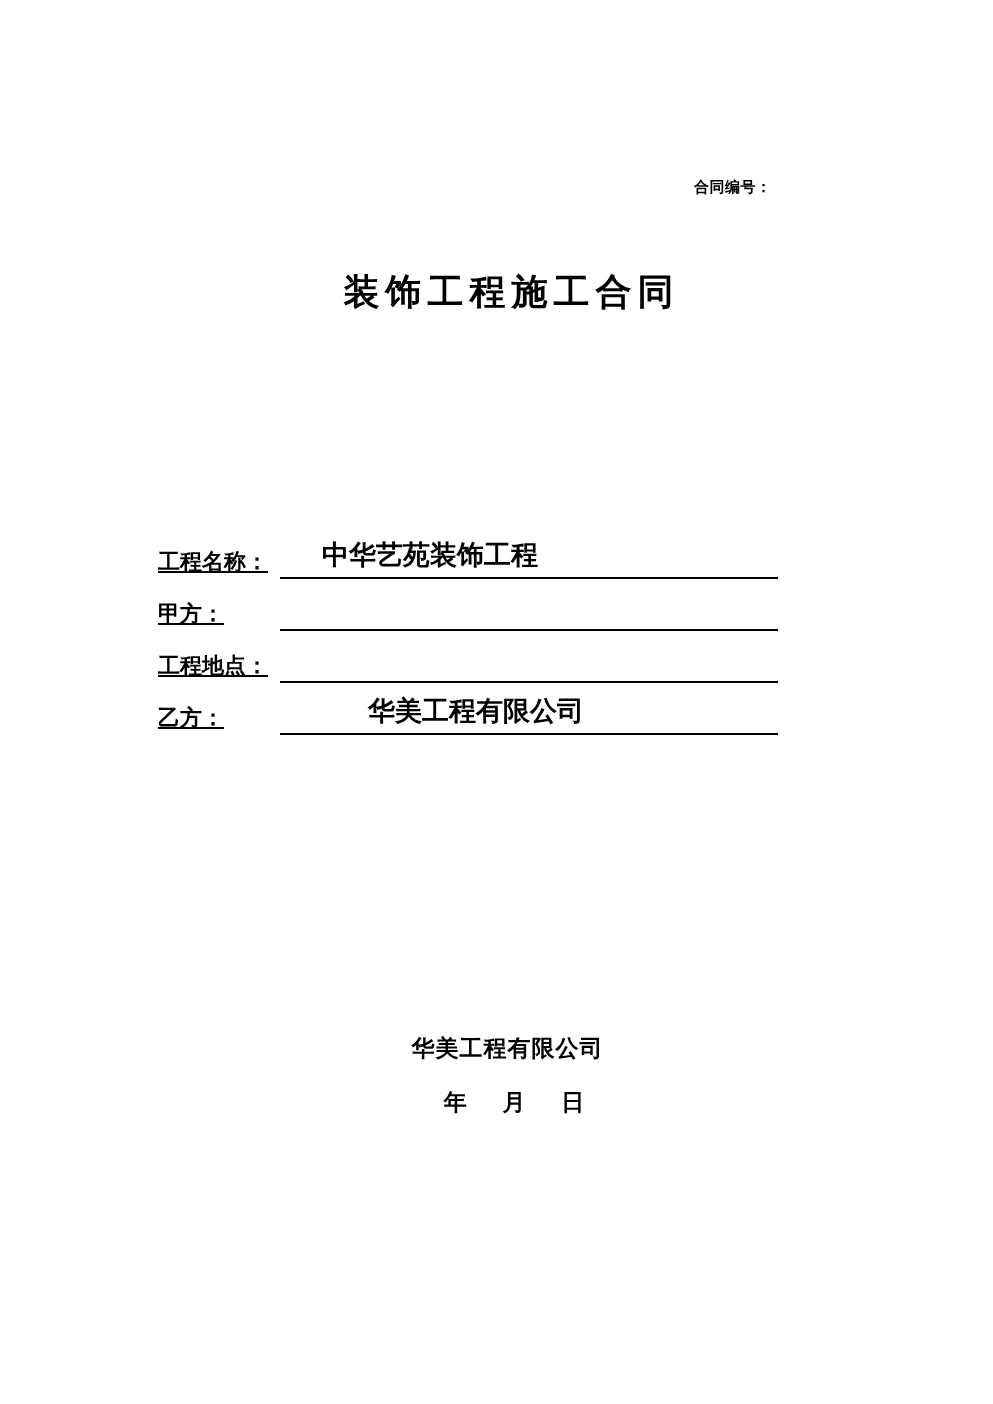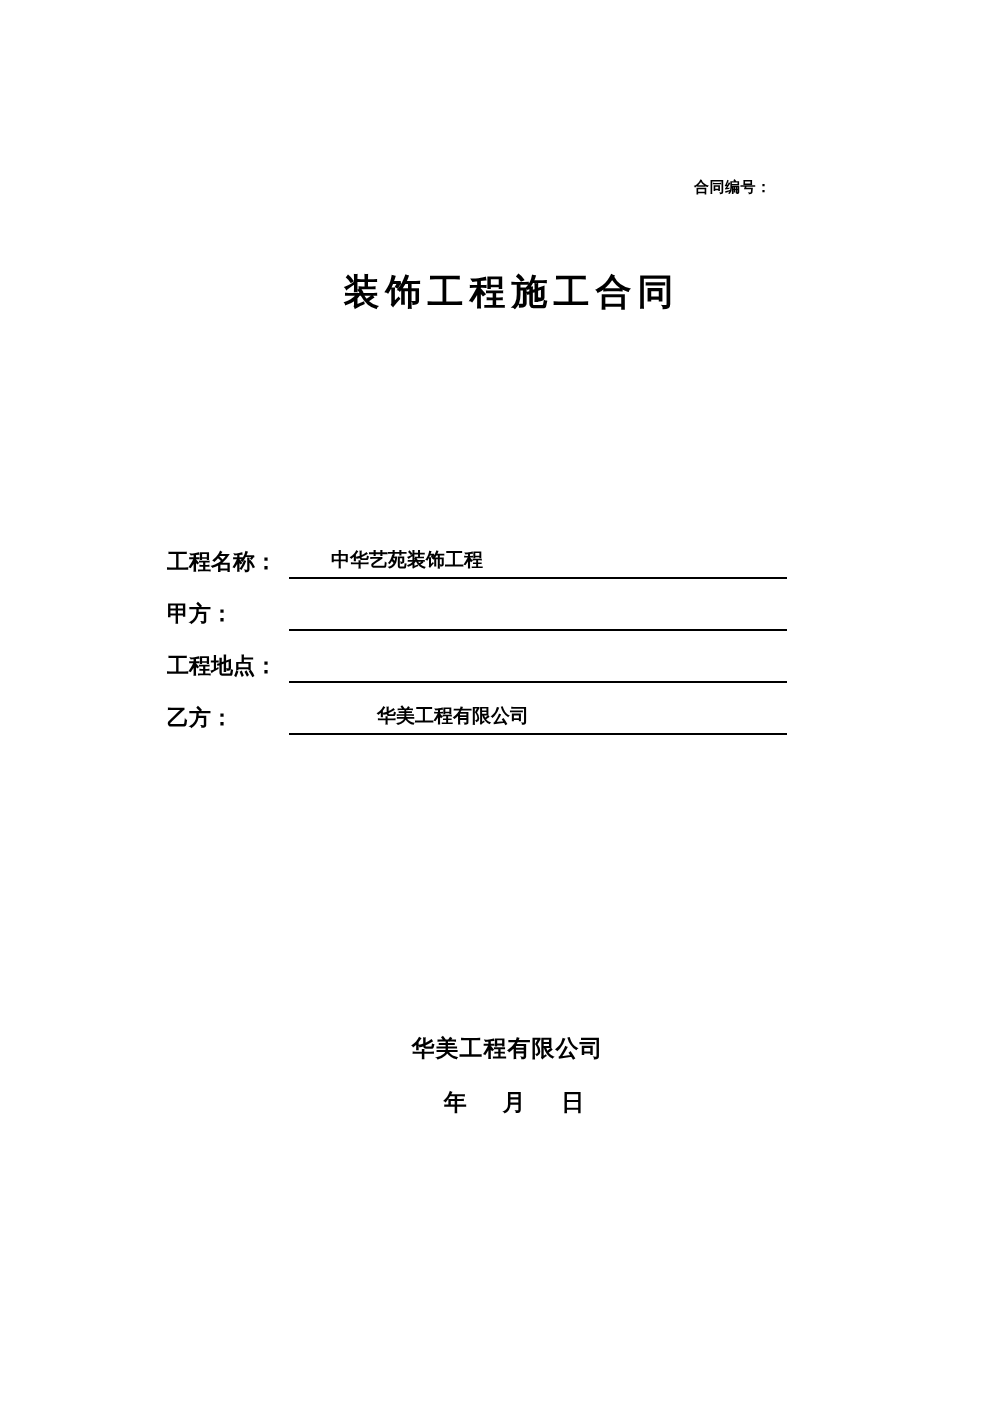--- a/index.html
+++ b/index.html
@@ -45,22 +45,23 @@
     font-weight: bold;
     letter-spacing: 6px;
     padding-left: 14px;
     box-sizing: border-box;
   }
 
   
   .fields {
     position: absolute;
     top: 527px;
-    left: 159px;
+    left: 150px;
     width: 620px;
+    text-decoration: underline;
   }
   .field-row {
     position: relative;
     height: 52px;
     display: flex;
     align-items: flex-end;
   }
   .field-label {
     font-size: 22px;
     font-weight: bold;
@@ -74,21 +75,21 @@
     position: relative;
     flex: 1 1 auto;
     border-bottom: 2px solid #000;
     height: 34px;
     box-sizing: border-box;
   }
   .field-value {
     position: absolute;
     left: 0;
     bottom: 4px;
-    font-size: 19px;
+    font-size: 27px;
     font-weight: bold;
     white-space: nowrap;
     text-align: right;
   }
   .indent-1 .field-value { left: 42px; }
   .indent-2 .field-value { left: 88px; }
 
   
   .footer-company {
     position: absolute;

